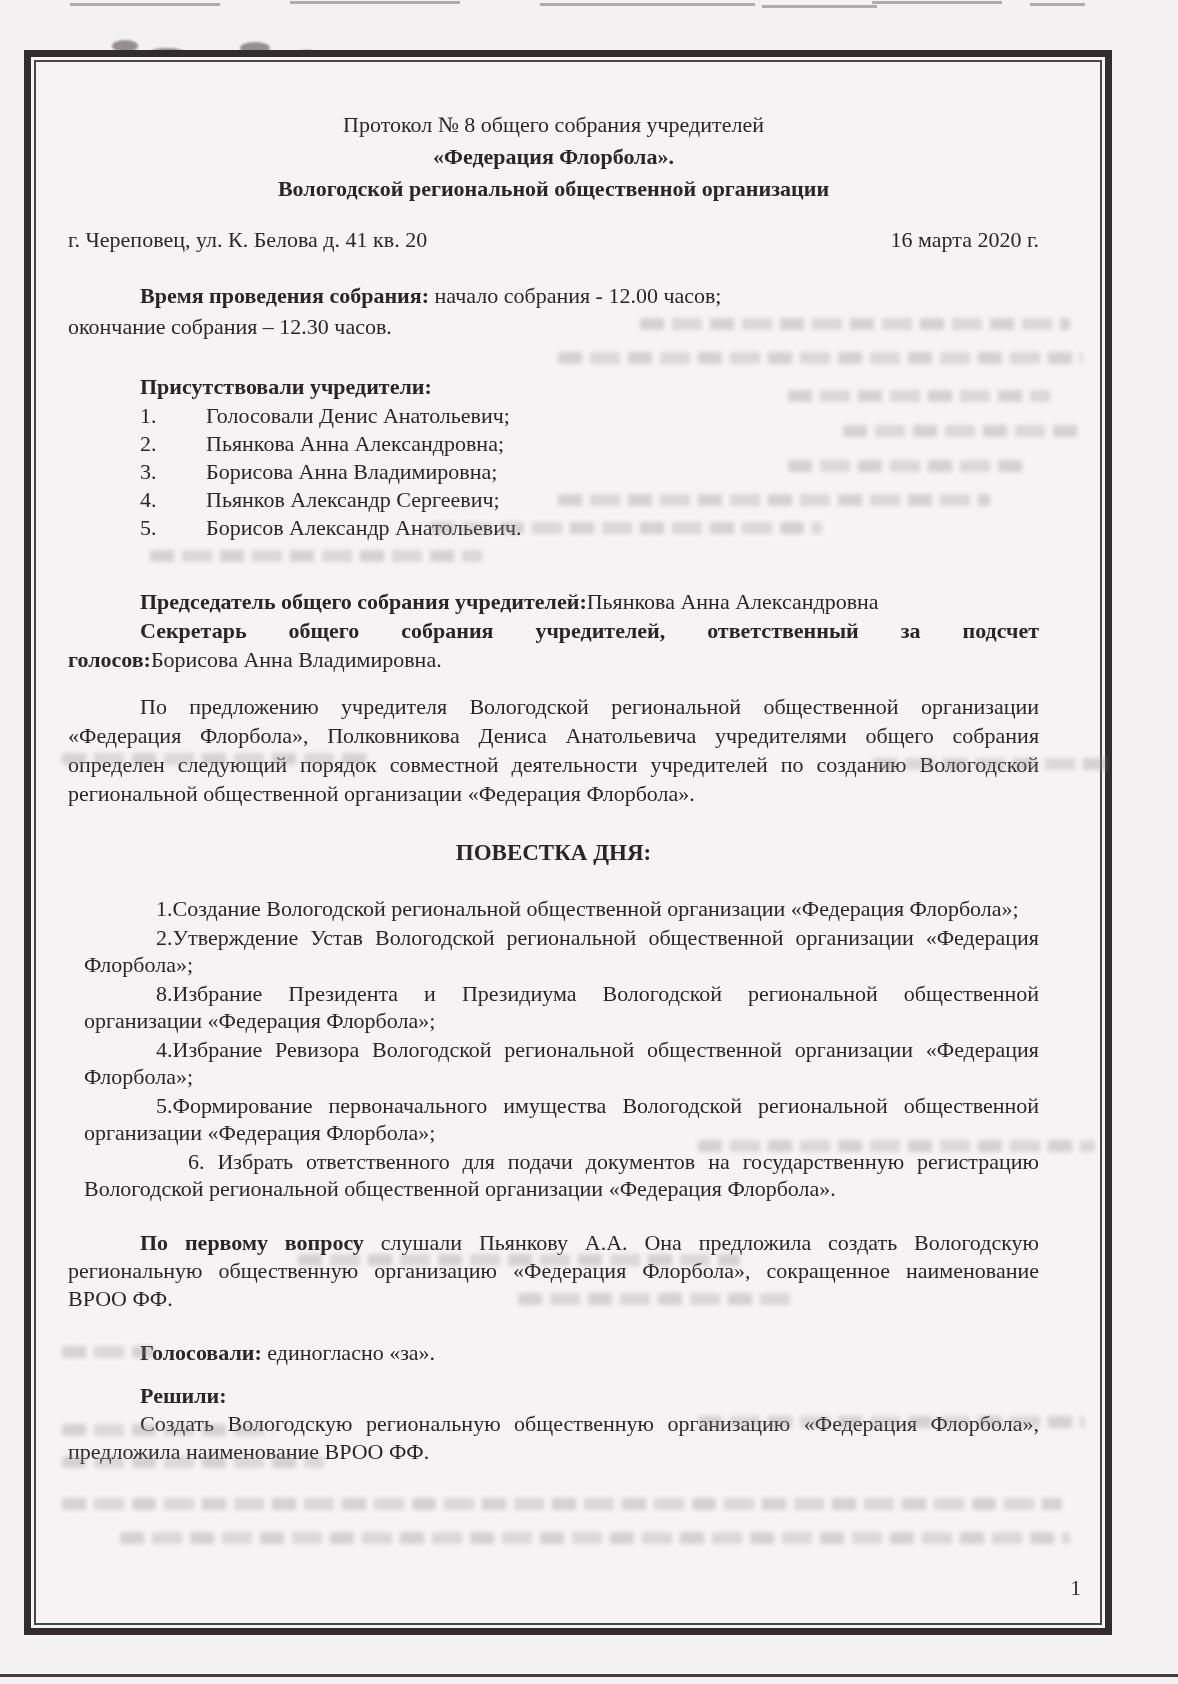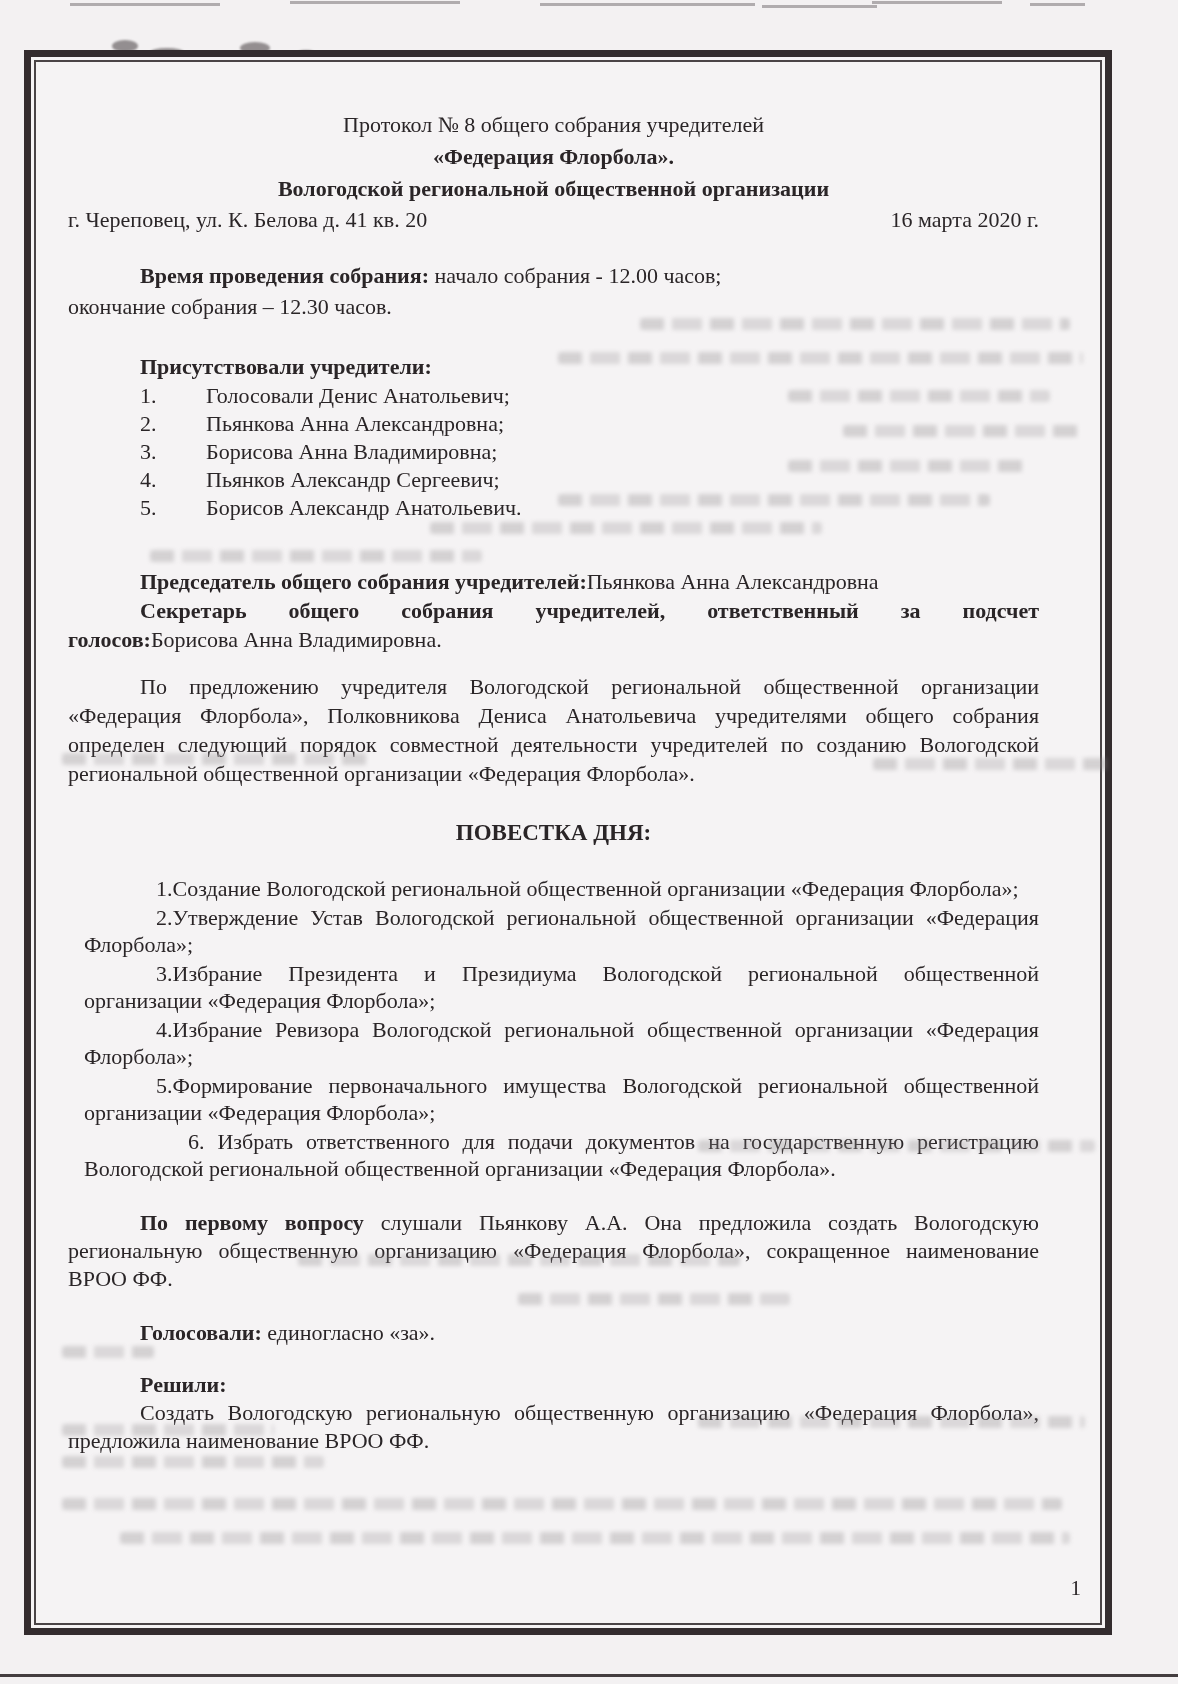--- a/index.html
+++ b/index.html
@@ -23,36 +23,36 @@
     padding:52px 66px 0 37px;box-sizing:border-box;
     font-size:22px;line-height:30px;
   }
   .b{font-weight:bold;}
   .center{text-align:center;}
   .just{text-align:justify;}
   .indent{text-indent:72px;}
   .indent-lg{text-indent:104px;}
   
   .title{line-height:32px;}
-  .placedate{display:flex;justify-content:space-between;line-height:30px;}
+  .placedate{display:flex;justify-content:space-between;margin-top:20px;line-height:30px;}
   .time1{margin-top:25px;line-height:31px;}
   .time2{line-height:31px;}
   .att-heading{margin-top:30px;line-height:30px;}
   .att-row{display:flex;padding-left:72px;line-height:28px;}
   .att-num{width:66px;flex:0 0 66px;}
   .chairman{margin-top:45px;line-height:29px;}
   .secr1{line-height:29px;text-align:justify;text-align-last:justify;}
   .secr2{line-height:29px;}
   .preamble{margin-top:18px;line-height:29px;}
   .agenda-heading{margin-top:30px;line-height:30px;font-size:23px;}
   .agenda{margin-top:27px;}
   .agenda-item{line-height:27.5px;margin:0 0 1px 16px;}
   .fq{margin-top:26px;line-height:28px;}
   .voting{margin-top:26px;line-height:28px;}
-  .res-heading{margin-top:24px;line-height:28px;}
+  .res-heading{margin-top:15px;line-height:28px;}
   .res-text{line-height:28px;}
   .page-number{position:absolute;top:1516px;right:24px;font-size:21px;}
   
   .tdash{position:absolute;height:3px;background:#a09c9e;opacity:.8;filter:blur(.6px);}
   .speck{position:absolute;background:#6b6567;border-radius:50%;filter:blur(1.2px);opacity:.7;}
   .ghost{
     position:absolute;height:12px;border-radius:3px;opacity:.42;filter:blur(2px);
     background:repeating-linear-gradient(90deg,
       rgba(140,136,138,.75) 0 24px, rgba(140,136,138,0) 24px 32px,
       rgba(140,136,138,.6) 32px 62px, rgba(140,136,138,0) 62px 70px);
@@ -125,21 +125,21 @@
       <div class="secr1 indent b">Секретарь общего собрания учредителей, ответственный за подсчет</div>
       <div class="secr2"><span class="b">голосов:</span><span>Борисова Анна Владимировна.</span></div>
 
       <div class="preamble indent just">По предложению учредителя Вологодской региональной общественной организации «Федерация Флорбола», Полковникова Дениса Анатольевича учредителями общего собрания определен следующий порядок совместной деятельности учредителей по созданию Вологодской региональной  общественной организации «Федерация Флорбола».</div>
 
       <div class="agenda-heading center b">ПОВЕСТКА ДНЯ:</div>
 
       <div class="agenda">
         <div class="agenda-item indent just">1.Создание Вологодской региональной общественной организации «Федерация Флорбола»;</div>
         <div class="agenda-item indent just">2.Утверждение Устав Вологодской региональной общественной организации «Федерация Флорбола»;</div>
-        <div class="agenda-item indent just">3.Избрание Президента и Президиума Вологодской региональной общественной организации «Федерация Флорбола»;</div>
+        <div class="agenda-item indent just">8.Избрание Президента и Президиума Вологодской региональной общественной организации «Федерация Флорбола»;</div>
         <div class="agenda-item indent just">4.Избрание Ревизора Вологодской региональной общественной организации «Федерация Флорбола»;</div>
         <div class="agenda-item indent just">5.Формирование первоначального имущества Вологодской региональной общественной организации «Федерация Флорбола»;</div>
         <div class="agenda-item indent-lg just">6. Избрать ответственного для подачи документов на государственную регистрацию Вологодской региональной общественной организации «Федерация Флорбола».</div>
       </div>
 
       <div class="fq indent just"><span class="b">По первому вопросу</span><span> слушали Пьянкову А.А. Она предложила создать Вологодскую региональную общественную организацию «Федерация Флорбола», сокращенное наименование ВРОО ФФ.</span></div>
 
       <div class="voting indent"><span class="b">Голосовали:</span><span> единогласно «за».</span></div>
 
       <div class="res-heading indent b">Решили:</div>

